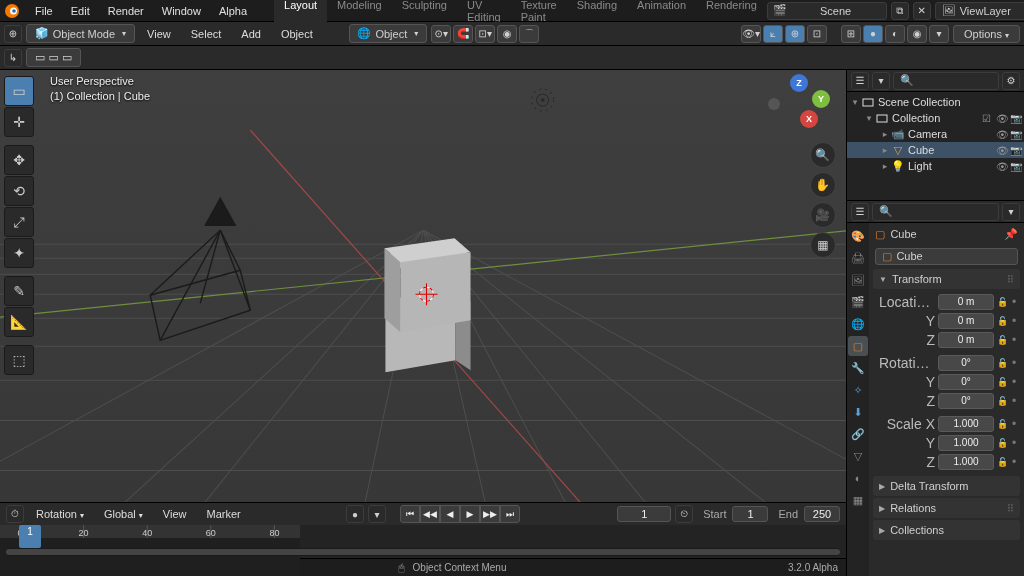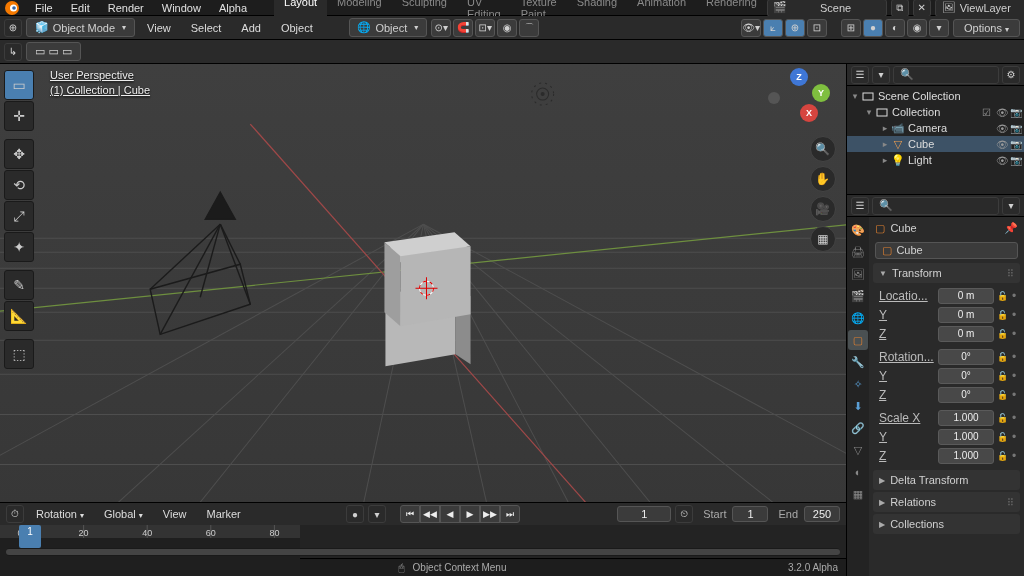--- a/index.html
+++ b/index.html
@@ -1,20 +1,20 @@
 <!DOCTYPE html>
 <html><head>
 <meta charset="utf-8">
 <style>
   * { margin: 0; padding: 0; box-sizing: border-box; font-family: -apple-system, BlinkMacSystemFont, "Segoe UI", Arial, sans-serif; }
   html, body { width: 1024px; height: 576px; overflow: hidden; background: #1d1d1d; color: #d0d0d0; font-size: 11px; }
   .root { display: flex; flex-direction: column; width: 100%; height: 100%; }
 
   
-  .topbar { height: 16px; background: #1d1d1d; display: flex; align-items: center; padding: 0 4px; border-bottom: 1px solid #000; }
+  .topbar { height: 22px; background: #1d1d1d; display: flex; align-items: center; padding: 0 4px; border-bottom: 1px solid #000; }
   .logo { width: 16px; height: 16px; margin-right: 6px; display:flex; align-items:center; justify-content:center; }
   .menu { display: flex; gap: 0; }
   .menu span { padding: 4px 9px; cursor: pointer; color: #e0e0e0; }
   .tabs { display: flex; margin-left: 18px; gap: 0; }
   .tab { padding: 4px 10px; color:#8a8a8a; cursor:pointer; }
   .tab.active { background:#2a2a2a; color:#fff; border-radius:3px 3px 0 0; }
   .top-right { margin-left:auto; display:flex; align-items:center; gap:4px; }
   .pill { background:#2a2a2a; border:1px solid #3c3c3c; border-radius:3px; padding:1px 6px; display:flex; align-items:center; font-size:11px; height:18px; }
   .pill input { background:transparent; border:none; color:#ddd; outline:none; width:60px; font-size:11px; }
   .iconbtn { width:18px; height:18px; background:#2a2a2a; border:1px solid #3c3c3c; border-radius:3px; display:flex; align-items:center; justify-content:center; font-size:10px; cursor:pointer; }
@@ -38,21 +38,21 @@
 
   
   .grid-svg { position:absolute; inset:0; }
 
   
   .palette { position:absolute; left:4px; top:6px; display:flex; flex-direction:column; gap:1px; z-index:5; }
   .palette .p { width:30px; height:30px; background:#2a2a2a; border:1px solid #1a1a1a; border-radius:3px; display:flex; align-items:center; justify-content:center; color:#ccc; font-size:14px; cursor:pointer; }
   .palette .p.active { background:#4a7fb0; }
   .palette .gap { height:6px; background:transparent; border:none; pointer-events:none; }
 
-  .overlay-text { position:absolute; left:50px; top:4px; color:#eee; font-size:11px; line-height:15px; z-index:4; text-shadow:0 1px 2px #000;text-decoration:underline; }
+  .overlay-text { position:absolute; left:50px; top:4px; color:#eee; font-size:11px; line-height:15px; z-index:4; text-shadow:0 1px 2px #000; }
 
   
   .gizmo { position:absolute; right:18px; top:6px; width:60px; height:60px; z-index:5; }
   .gizmo .ball { position:absolute; width:18px; height:18px; border-radius:50%; display:flex; align-items:center; justify-content:center; font-size:9px; font-weight:bold; color:#fff; }
   .gizmo .bz { background:#3f77d6; left:22px; top:-2px; }
   .gizmo .by { background:#7fbf3f; left:44px; top:14px; }
   .gizmo .bx { background:#d6453f; left:32px; top:34px; }
   .gizmo .bg { background:#555; width:12px; height:12px; left:0; top:22px; }
 
   .side-icons { position:absolute; right:10px; top:72px; display:flex; flex-direction:column; gap:4px; z-index:5;}
@@ -103,21 +103,21 @@
   .props-tabs .pt.blue { color:#5a9fd6; }
   .props-content { flex:1; overflow:hidden; padding:0 4px 4px; background:#2a2a2a; }
   .breadcrumb { display:flex; align-items:center; height:22px; gap:5px; padding:2px; font-size:11px;}
   .breadcrumb .bc-pill { background:#3b3b3b; border:1px solid #555; border-radius:3px; padding:1px 6px; display:flex; align-items:center; gap:4px; flex:1;}
   .panel { margin-top:2px; }
   .panel-header { display:flex; align-items:center; height:20px; background:#333; border-radius:3px; padding:0 6px; cursor:pointer; font-size:11px;}
   .panel-header .tw { font-size:8px; margin-right:5px; color:#aaa; }
   .panel-header .dots { margin-left:auto; color:#666; font-size:10px;}
   .panel-body { padding:4px 2px 2px 6px; }
   .prop-row { display:flex; align-items:center; height:17px; margin-bottom:2px; gap:3px; }
-  .prop-label { width:56px; text-align:left; color:#bbb; font-size:12px; white-space:nowrap; overflow:hidden; text-overflow:ellipsis;text-decoration:underline;}
+  .prop-label { width:56px; text-align:right; color:#bbb; font-size:14px; white-space:nowrap; overflow:hidden; text-overflow:ellipsis;}
   .prop-val { flex:1; background:#484848; border:1px solid #5a5a5a; border-radius:3px; height:16px; display:flex; align-items:center; justify-content:center; font-size:10px; color:#eee;}
   .prop-row .mini { width:12px; height:16px; display:flex; align-items:center; justify-content:center; font-size:9px; color:#777; cursor:pointer;}
   .prop-row .dot { width:6px; color:#777; font-size:12px; line-height:1;}
 </style>
 </head>
 <body>
 
 <div class="root">
 
   <div class="topbar">

